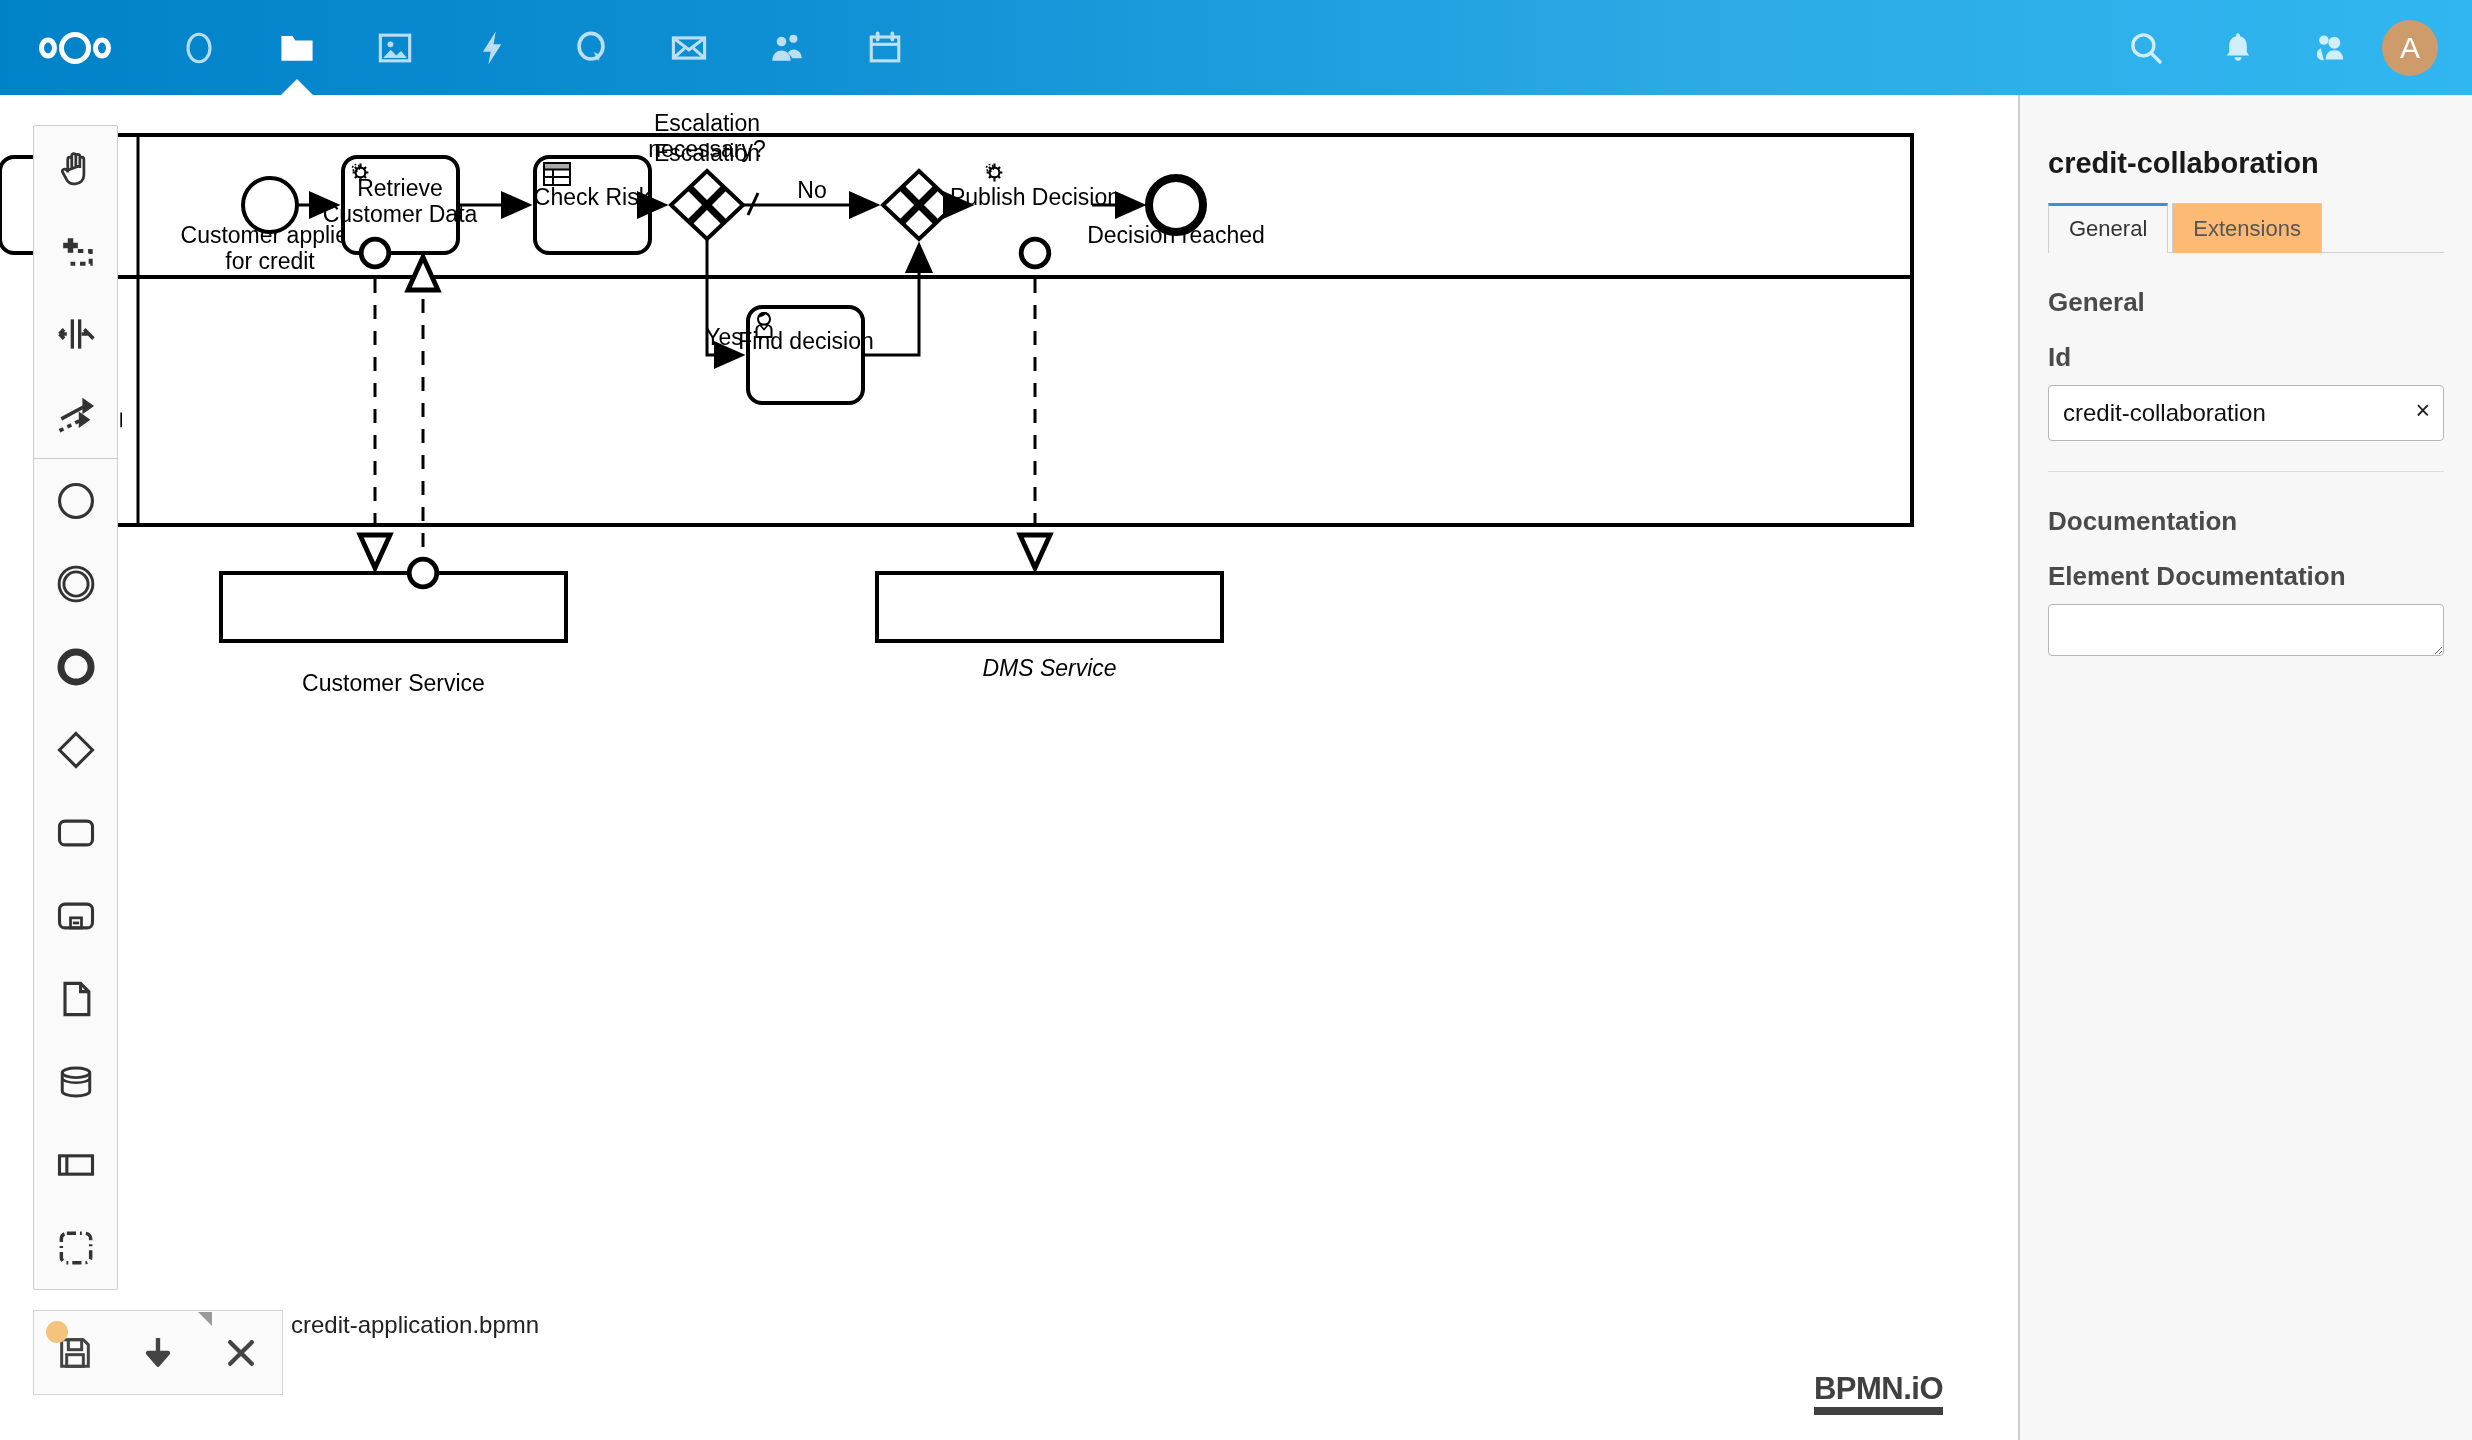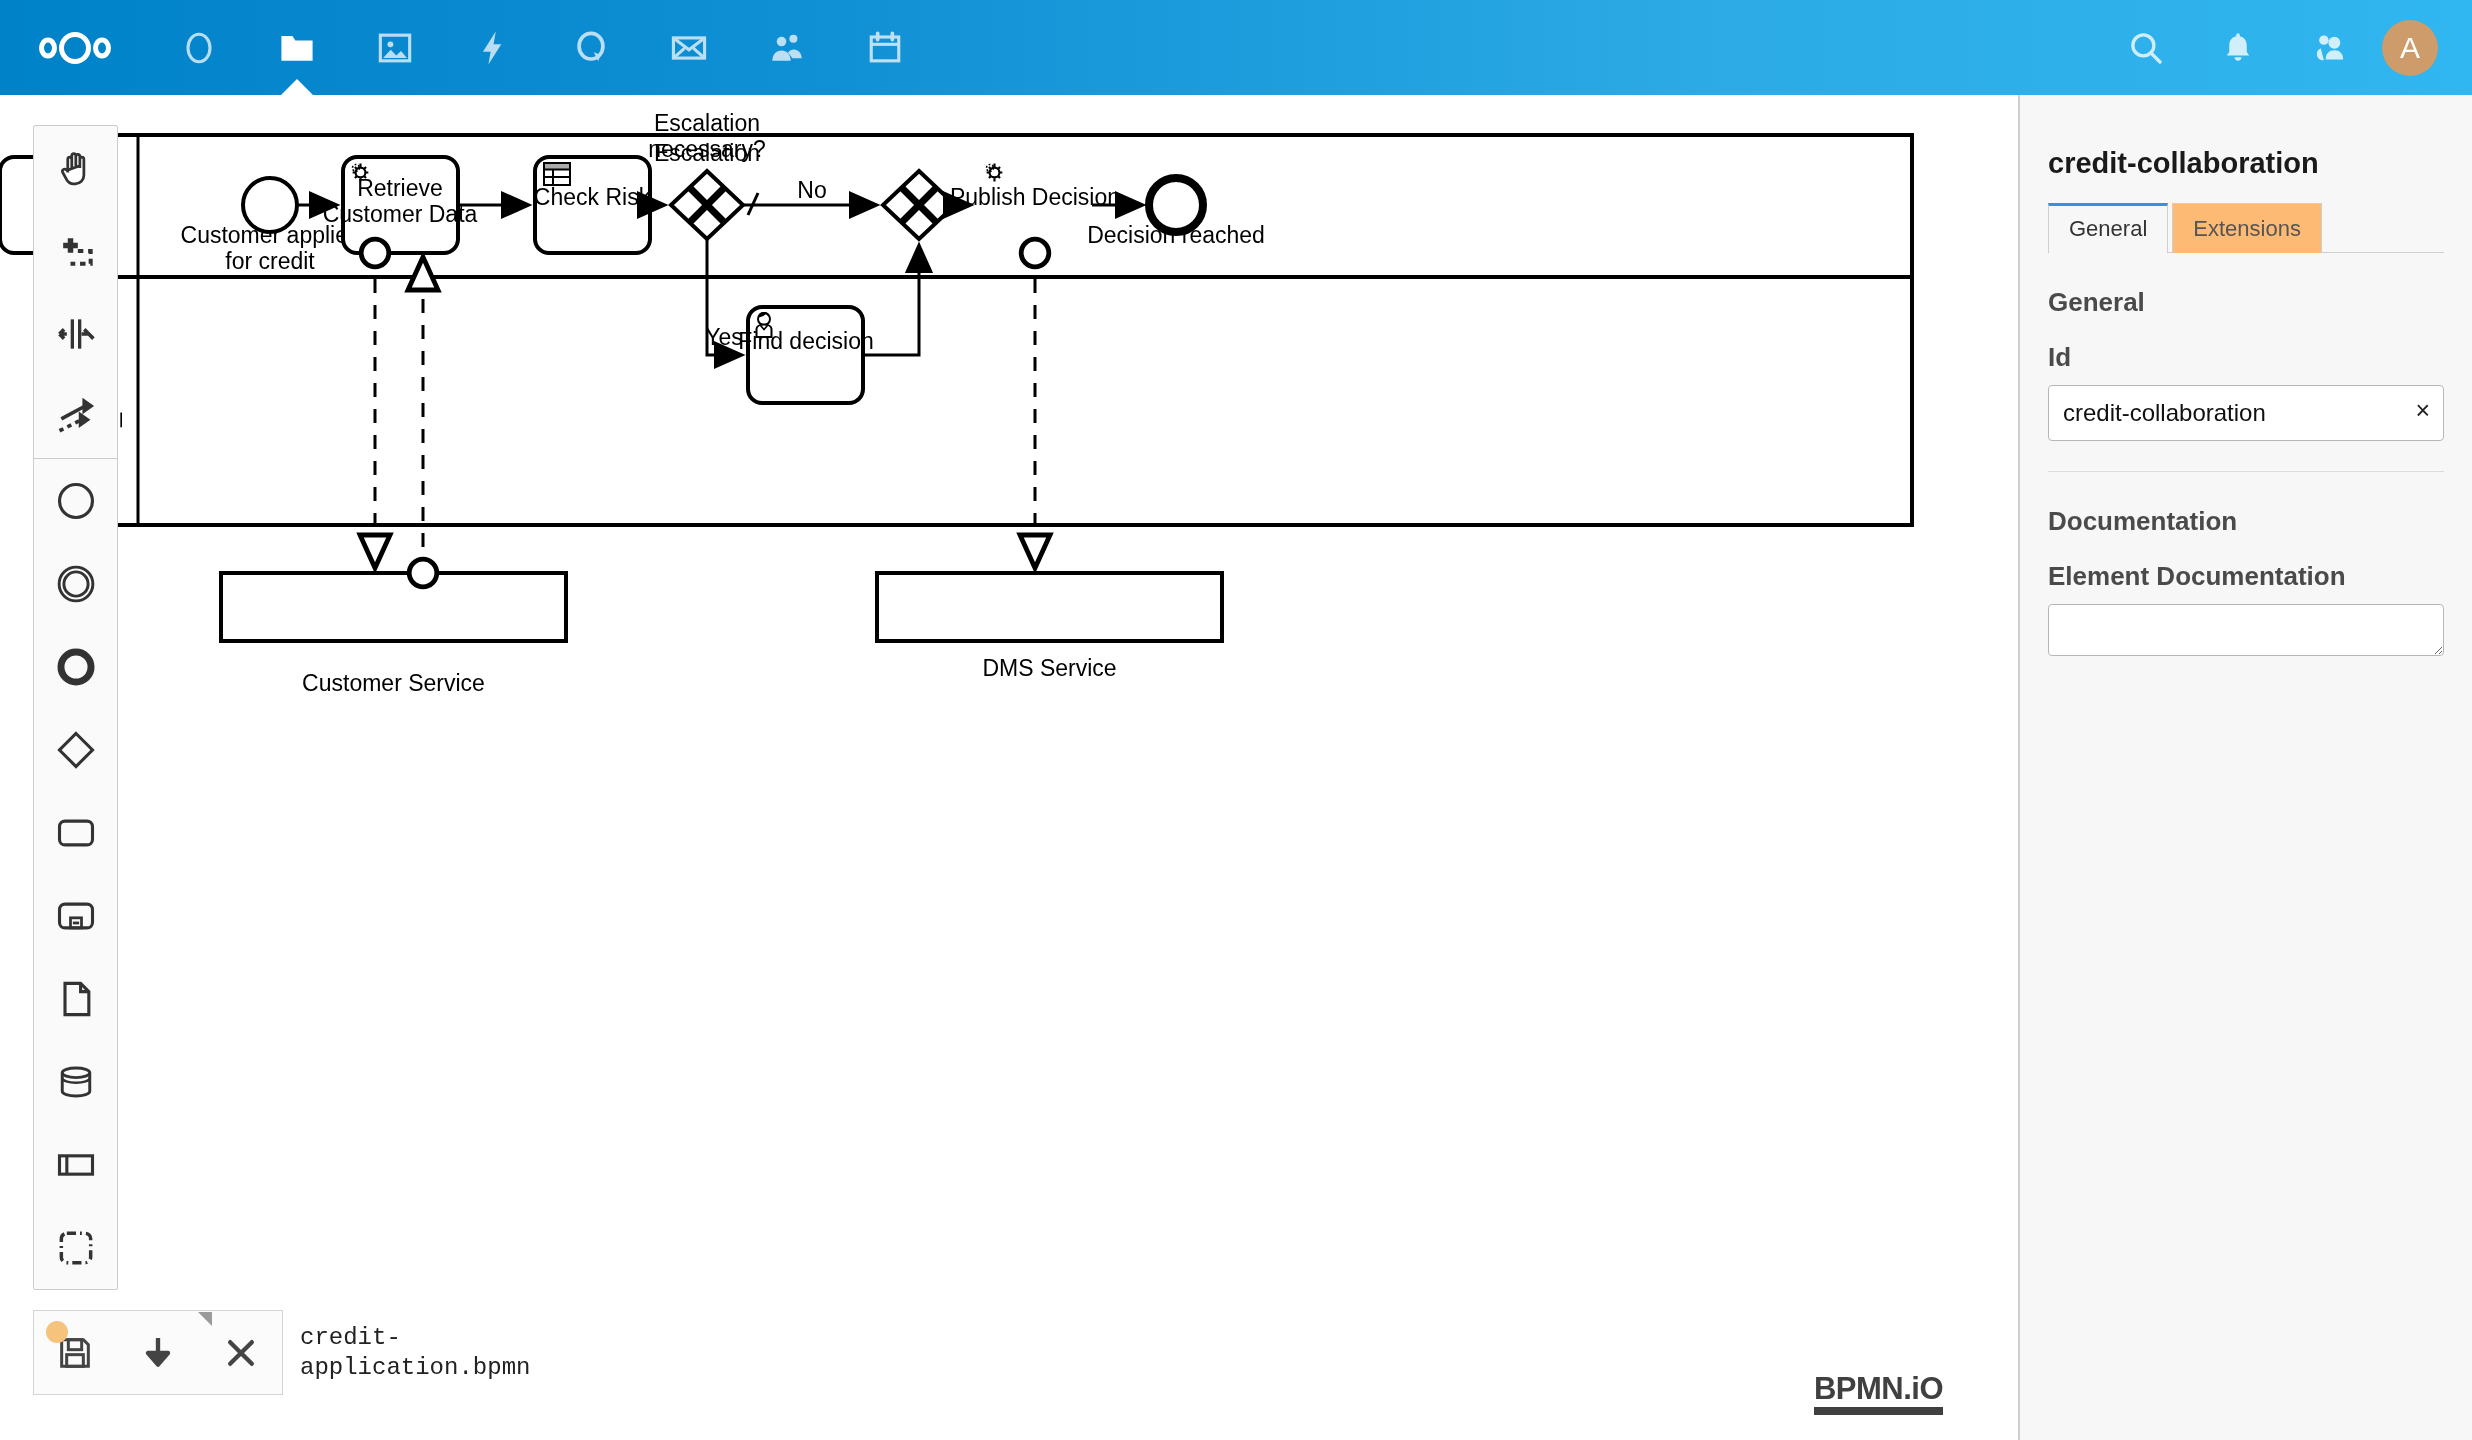--- a/index.html
+++ b/index.html
@@ -105,22 +105,22 @@
   }
   #tb-corner {
     position: absolute; right: 70px; top: 1px;
     width: 0; height: 0;
     border-top: 14px solid #9a9a9a;
     border-left: 14px solid transparent;
   }
   #file-name {
     position: absolute; left: 300px; bottom: 45px;
     width: 230px; height: 85px;
-    display: flex; flex-direction: column; justify-content: center;
-    font-size: 24px; color: #222; line-height: 1.25; font-family: Liberation Mono, monospace;
+    display: flex; flex-direction: row; justify-content: center;
+    font-size: 24px; color: #222; line-height: 1.25;
   }
 
   
   #bpmnio-logo {
     position: absolute; right: 75px; bottom: 25px;
     text-align: right; z-index: 15;
   }
   #bpmnio-logo .txt {
     font-family: "Liberation Sans", sans-serif;
     font-weight: 700; font-size: 31px; letter-spacing: -0.5px;
@@ -412,21 +412,21 @@
       <g>
         <rect x="877" y="478" width="345" height="68" fill="#fff" stroke="#000" stroke-width="4"></rect>
       </g>
 
       <path class="bp-msgflow" d="M375,158 L375,470" marker-start="url(#msgstart)" marker-end="url(#openarrow)"></path>
       <path class="bp-msgflow" d="M423,478 L423,165" marker-start="url(#msgstart)" marker-end="url(#openarrow)"></path>
       <path class="bp-msgflow" d="M1035,158 L1035,470" marker-start="url(#msgstart)" marker-end="url(#openarrow)"></path>
     </svg>
 
     <div style="position: absolute; left: 221px; top: 543px; width: 345px; text-align: center; font-size: 23px; display: block; margin-top: 32px;">Customer Service</div>
-    <div style="position: absolute; left: 877px; top: 560px; width: 345px; text-align: center; font-size: 23px; display: block;">DMS Service</div>
+    <div style="position: absolute; left: 877px; top: 560px; width: 345px; text-align: center; font-size: 23px; display: block; font-style: italic;">DMS Service</div>
 
     <div id="palette">
       <div class="pal-group">
         <div class="pal-entry">
           <svg width="44" height="44" viewBox="0 0 24 24">
             <path d="M7.5 14.5V7.2c0-.7.5-1.2 1.1-1.2s1.1.5 1.1 1.2V12m0-1.2V5.4c0-.7.5-1.2 1.1-1.2s1.1.5 1.1 1.2V12m0-1.3V5.7c0-.7.5-1.2 1.1-1.2s1.1.5 1.1 1.2V12m0-1.2V7.3c0-.7.5-1.2 1.1-1.2s1.1.5 1.1 1.2V16c0 2.6-2 4.6-4.6 4.6h-1c-1.7 0-3-.8-3.8-2.3l-2.2-4c-.4-.7 0-1.4.7-1.6.7-.2 1.3.1 1.6.6z" fill="#fff" stroke="#333" stroke-width="1.5" stroke-linejoin="round"></path>
           </svg>
         </div>
         <div class="pal-entry">
           <svg width="44" height="44" viewBox="0 0 24 24">

